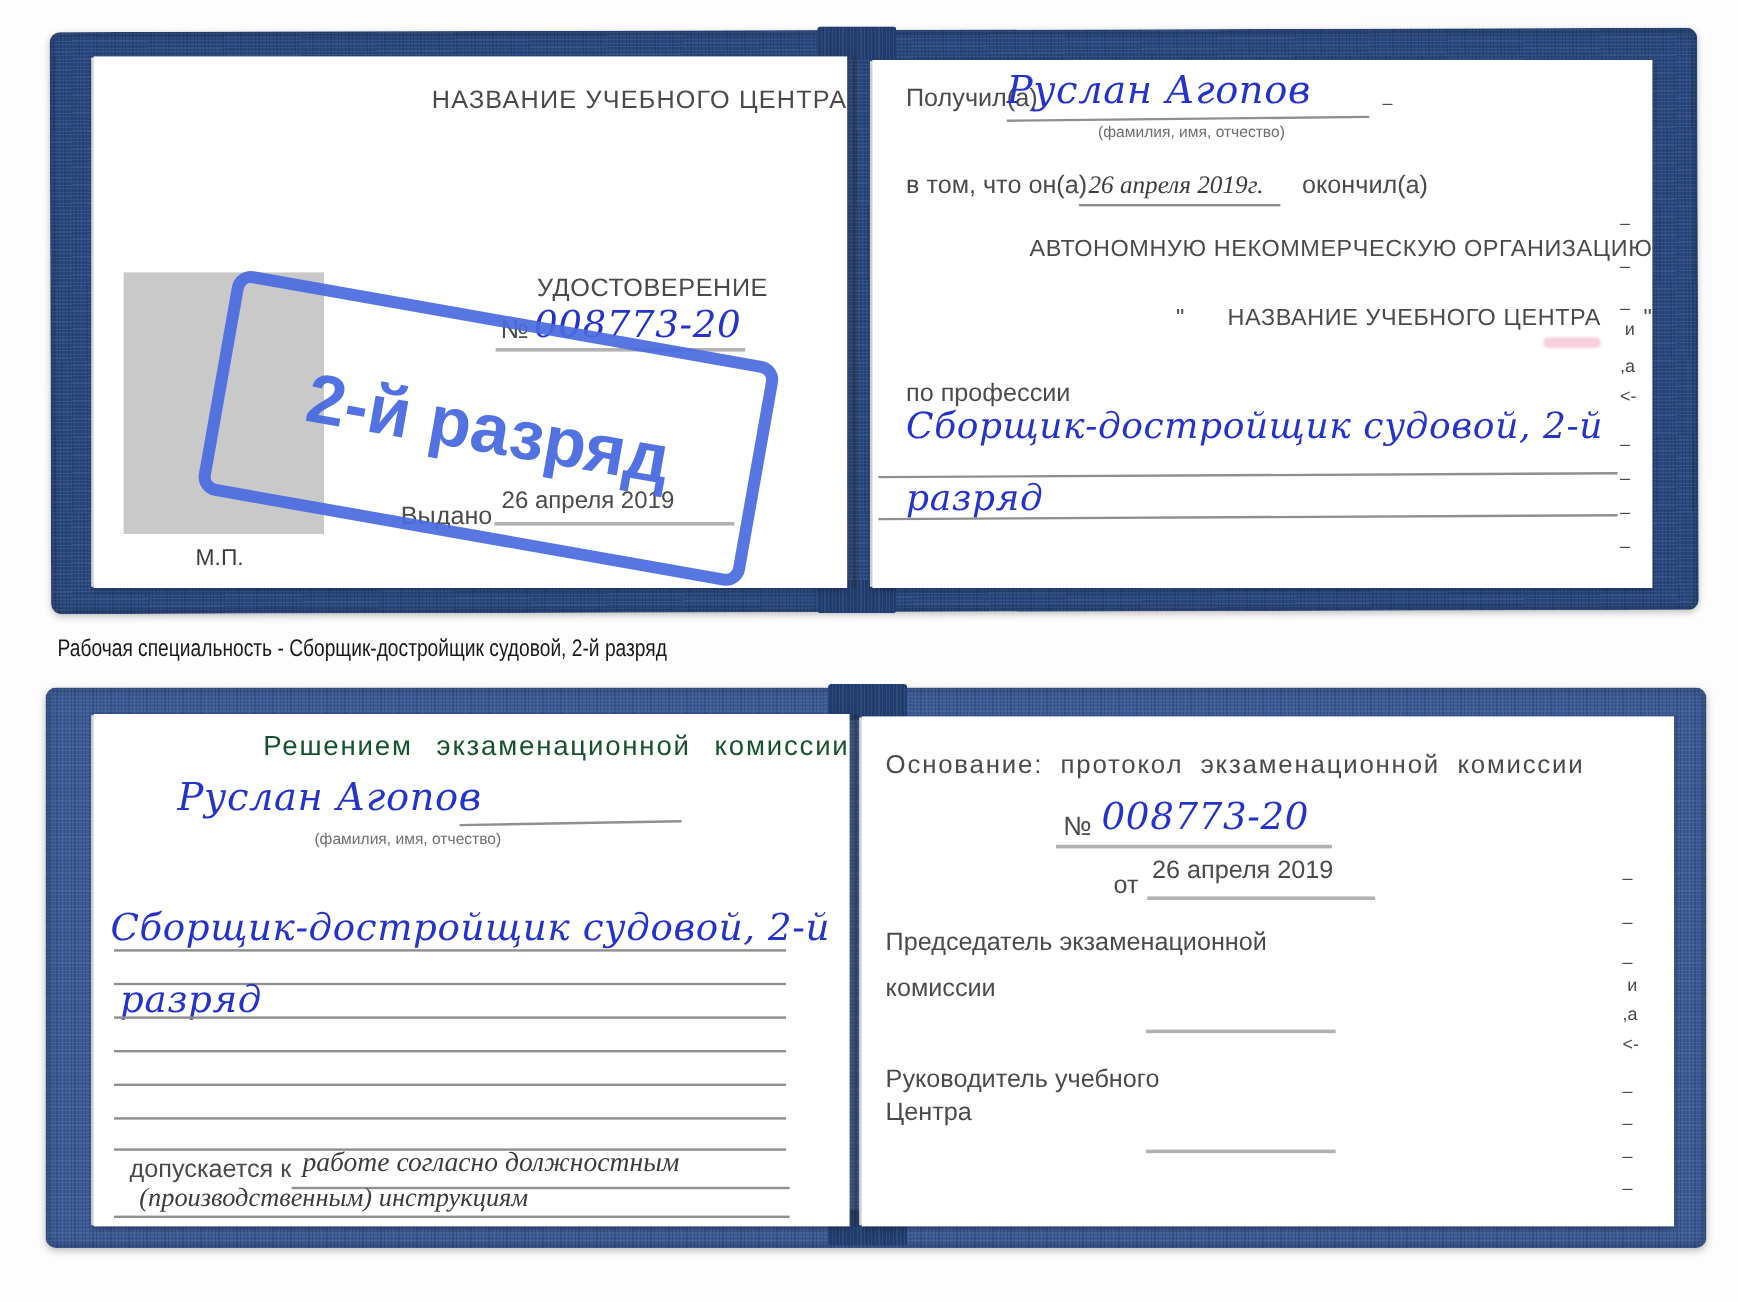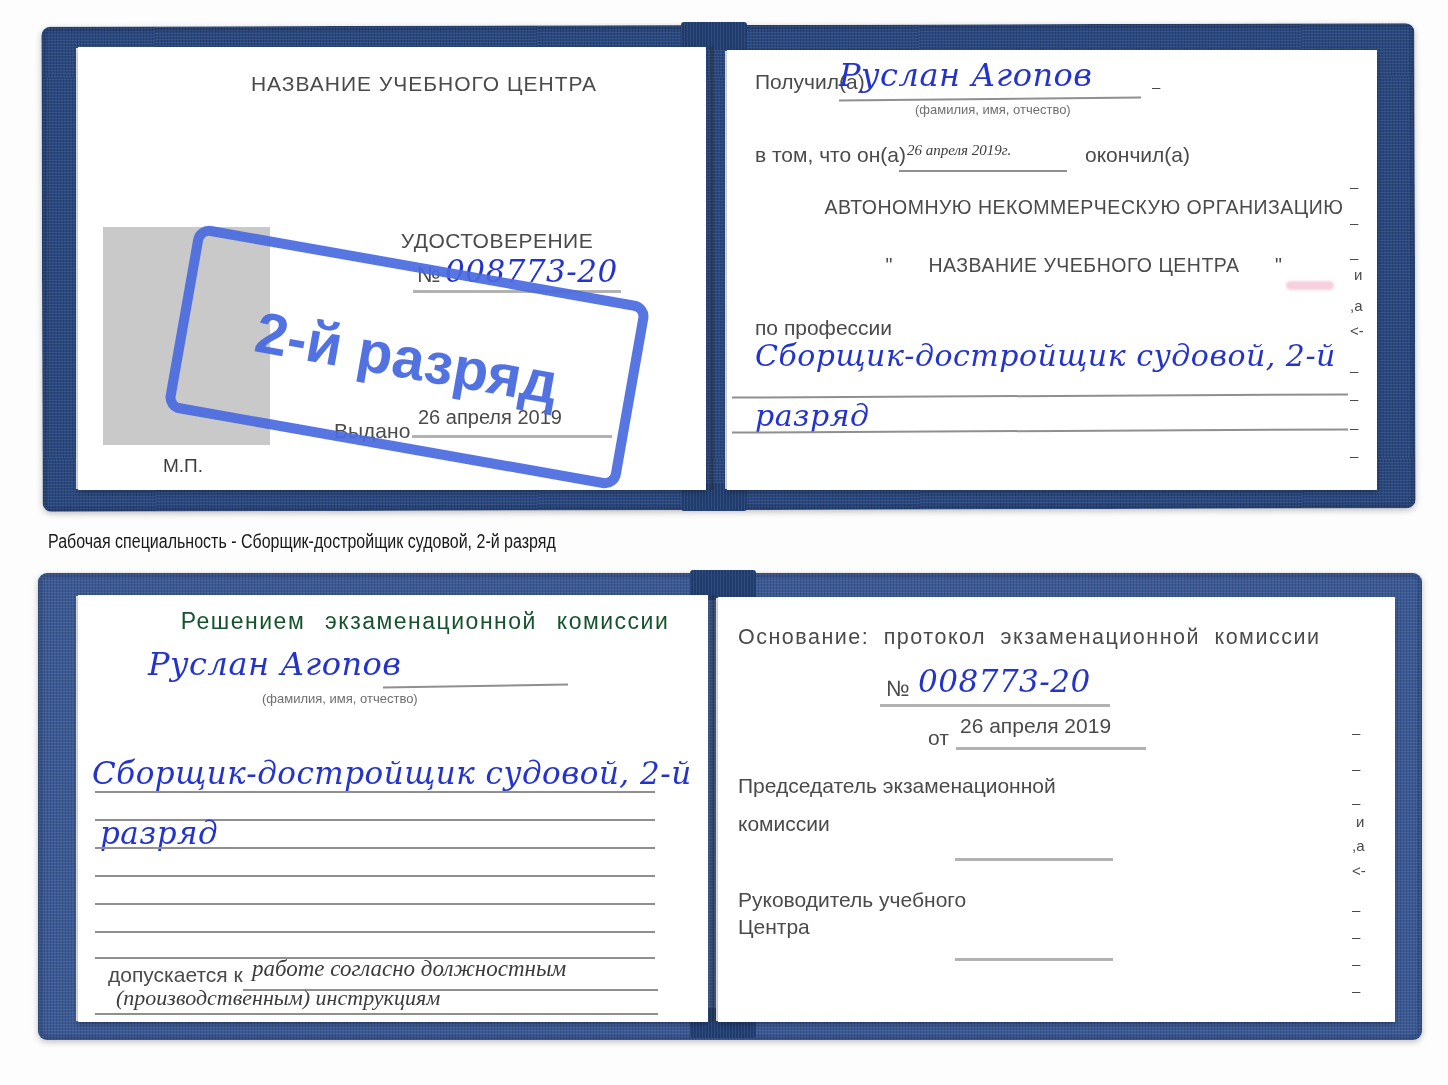--- a/index.html
+++ b/index.html
@@ -15,21 +15,21 @@
   .cover-top{left:42px;top:25px;width:1373px;height:485px;transform:rotate(-0.15deg);}
   .cover-bottom{left:38px;top:573px;width:1384px;height:467px;background-color:#3b5a96;}
   .tab{position:absolute;background:#203c6e;border-radius:3px;
        background-image:repeating-linear-gradient(90deg, rgba(255,255,255,0.08) 0 1px, transparent 1px 3px);}
   
   .page{position:absolute;background:#ffffff;box-shadow:0 2px 5px rgba(0,0,0,0.30), -3px 0 0 -1px #e9e9e9;}
   .fold{position:absolute;width:6px;background:linear-gradient(90deg, rgba(0,0,0,0) 0%, rgba(40,40,40,0.55) 50%, rgba(0,0,0,0) 100%);}
   
   .lbl{position:absolute;color:#4a4a4a;font-size:21px;white-space:nowrap;}
   .lbl-sm{position:absolute;color:#6e6e6e;font-size:13px;white-space:nowrap;}
-  .center{text-align:center;margin-left:32px;}
+  .center{text-align:right;}
   .hw{position:absolute;font-family:"DejaVu Serif", serif;font-style:italic;color:#2433cc;
       white-space:nowrap;letter-spacing:0.5px;}
   .it{position:absolute;font-family:"Liberation Serif", serif;font-style:italic;color:#3c3c3c;white-space:nowrap;}
   .rule{position:absolute;height:2px;background:#8f8f8f;}
   .rule-thick{position:absolute;height:3px;background:#b2b2b2;}
   .mark{position:absolute;color:#4a4a4a;font-size:15px;}
   .photo{position:absolute;left:103px;top:227px;width:167px;height:218px;background:#c9c9c9;}
   .stamp{position:absolute;left:176px;top:262px;width:442px;height:170px;
          border:10px solid rgba(74,106,224,0.92);border-radius:16px;
          transform:rotate(10deg);display:flex;align-items:center;justify-content:center;
@@ -66,21 +66,21 @@
     </div>
   </div>
 
   <div class="page" style="left:727px;top:50px;width:650px;height:440px;">
     <div class="lbl" style="left:28px;top:20px;">Получил(а)</div>
     <div class="hw" style="left:112px;top:6px;font-size:32px;">Руслан Агопов</div>
     <div class="rule" style="left:112px;top:48px;width:302px;transform:rotate(-0.6deg);"></div>
     <div class="mark" style="left:425px;top:28px;">–</div>
     <div class="lbl-sm" style="left:188px;top:52px;">(фамилия, имя, отчество)</div>
     <div class="lbl" style="left:28px;top:93px;">в том, что он(а)</div>
-    <div class="it" style="left:180px;top:92px;font-size:15px;">26 апреля 2019г.</div>
+    <div class="it" style="left:180px;top:92px;font-size:21px;">26 апреля 2019г.</div>
     <div class="rule" style="left:172px;top:120px;width:168px;"></div>
     <div class="lbl" style="left:358px;top:93px;">окончил(а)</div>
     <div class="lbl center" style="left:0;top:146px;width:650px;font-size:19.5px;letter-spacing:0.5px;">АВТОНОМНУЮ НЕКОММЕРЧЕСКУЮ ОРГАНИЗАЦИЮ</div>
     <div class="lbl center" style="left:0;top:204px;width:650px;font-size:19.5px;letter-spacing:0.5px;">"&nbsp;&nbsp;&nbsp;&nbsp;&nbsp;&nbsp;НАЗВАНИЕ УЧЕБНОГО ЦЕНТРА&nbsp;&nbsp;&nbsp;&nbsp;&nbsp;&nbsp;"</div>
     <div class="lbl" style="left:28px;top:266px;">по профессии</div>
     <div class="hw" style="left:28px;top:288px;font-size:30px;">Сборщик-достройщик судовой, 2-й</div>
     <div class="rule" style="left:5px;top:345px;width:616px;transform:rotate(-0.3deg);"></div>
     <div class="hw" style="left:28px;top:348px;font-size:30px;">разряд</div>
     <div class="rule" style="left:5px;top:380px;width:616px;transform:rotate(-0.3deg);"></div>
 

